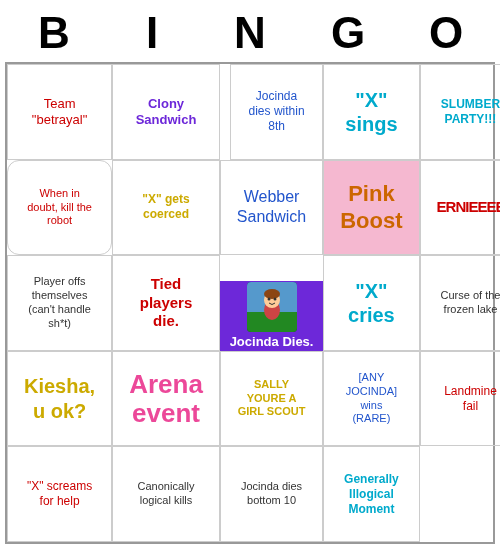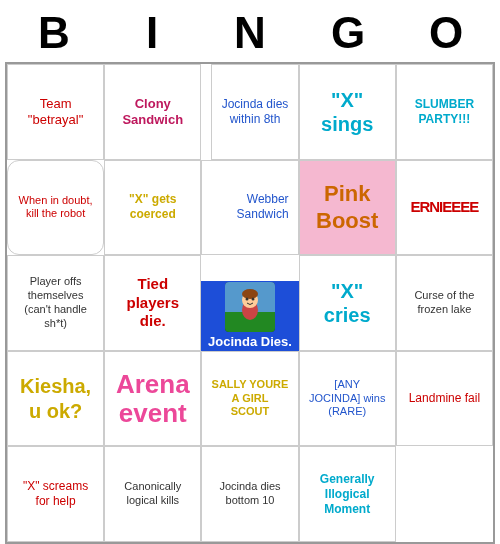--- a/index.html
+++ b/index.html
@@ -37,32 +37,32 @@
       flex: 1;
       border: 2px solid #999;
     }
 
     .cell {
       border: 1px solid #ccc;
       display: flex;
       align-items: center;
       justify-content: center;
       text-align: center;
-      padding: 9px;
+      padding: 16px;
       font-size: 11px;
       line-height: 1.25;
       min-height: 82px;
       position: relative;
     }
 
     .cell.red { color: #cc0000; }
     .cell.pink-bg { background: #f0b0d0; color: #cc6600; }
 
     .jocinda-cell {
-      background: #1d4ed8;
+      background: #6d28d9;
       color: white;
       font-weight: bold;
       font-size: 13px;
       display: flex;
       flex-direction: column;
       align-items: center;
       justify-content: center;
       margin-top: 26px;
     }
 
@@ -86,28 +86,28 @@
   <span class="bingo-header-letter">B</span>
   <span class="bingo-header-letter">I</span>
   <span class="bingo-header-letter">N</span>
   <span class="bingo-header-letter">G</span>
   <span class="bingo-header-letter">O</span>
 </div>
 
 <div class="bingo-grid">
 
   <div class="cell red" style="font-size:13px;">Team<br>"betrayal"</div>
-  <div class="cell" style="color:#be185d;font-weight:bold;font-size:13px;">Clony<br>Sandwich</div>
+  <div class="cell" style="color:#6d28d9;font-weight:bold;font-size:13px;">Clony<br>Sandwich</div>
   <div class="cell" style="color:#2255cc;font-size:12px;margin-left:10px;">Jocinda dies within 8th</div>
   <div class="cell" style="color:#00aacc;font-size:20px;font-weight:bold;line-height:1.2;">"X"<br>sings</div>
   <div class="cell" style="color:#00aacc;font-size:12px;font-weight:bold;">SLUMBER PARTY!!!</div>
 
   <div class="cell red" style="font-size:11px;border-radius:12px;">When in doubt, kill the robot</div>
   <div class="cell" style="color:#ccaa00;font-size:12px;font-weight:bold;">"X" gets coerced</div>
-  <div class="cell" style="color:#2255cc;font-size:12px;text-align:right;">Webber Sandwich</div>
+  <div class="cell" style="color:#2255cc;font-size:16px;">Webber Sandwich</div>
   <div class="cell pink-bg" style="background:#f5b8d0;font-size:22px;font-weight:bold;color:#cc6600;">Pink Boost</div>
   <div class="cell" style="font-size:15px;font-weight:bold;color:#cc0000;letter-spacing:-1px;">ERNIEEEE</div>
 
   <div class="cell" style="font-size:11px;color:#333;">Player offs themselves (can't handle sh*t)</div>
   <div class="cell red" style="font-size:15px;font-weight:bold;color:#cc0000;">Tied players die.</div>
   <div class="jocinda-cell">
     <div class="jocinda-avatar">
       <svg viewBox="0 0 50 50" xmlns="http://www.w3.org/2000/svg">
         <rect width="50" height="50" fill="#1a2a4a"></rect>
 

